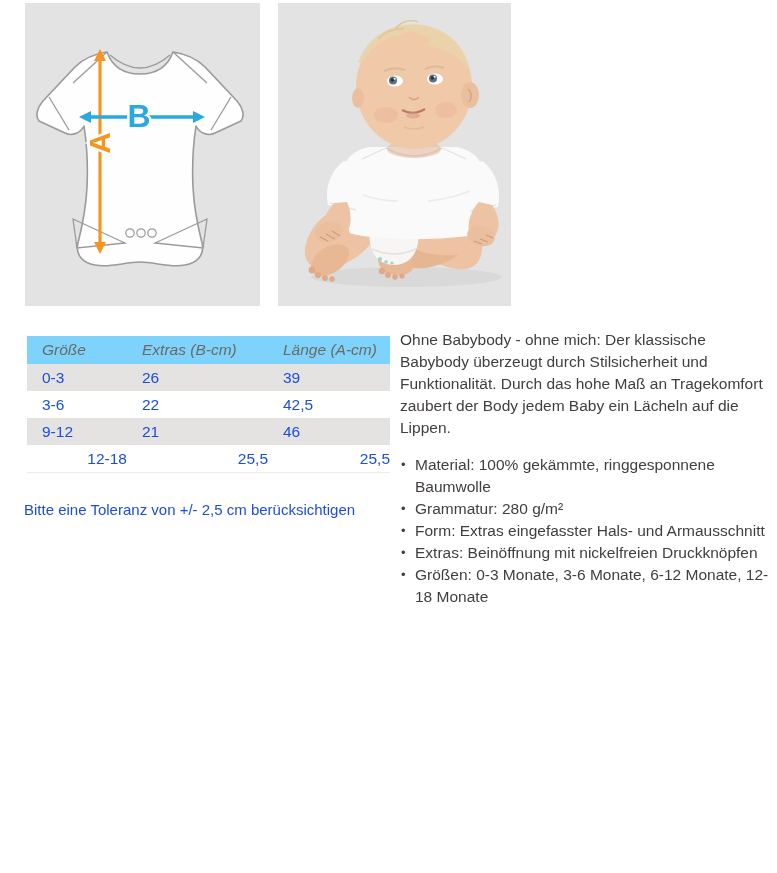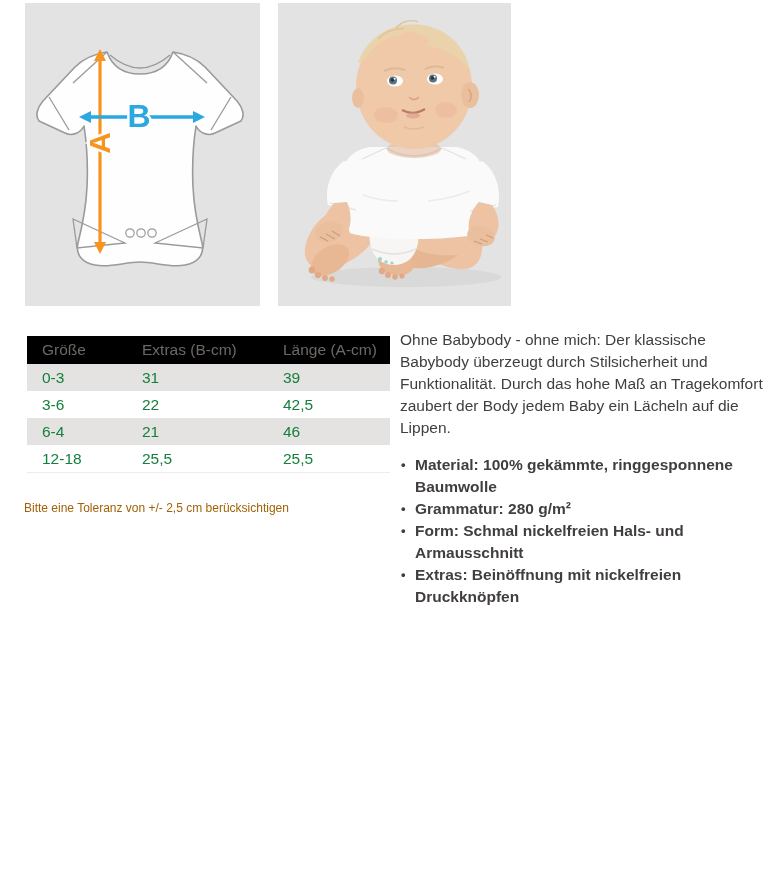--- a/index.html
+++ b/index.html
@@ -35,54 +35,54 @@
   .size-table col.c3 { width: 122px; }
   .size-table th, .size-table td {
     text-align: left;
     font-weight: 400;
     padding: 0 0 0 15px;
     height: 27px;
     vertical-align: middle;
     white-space: nowrap;
   }
   .size-table thead th {
-    background: #000000;
+    background: #7dd3fc;
     color: #6d6864;
     height: 28px;
-  }
-  .size-table tbody td { color: #15803d; }
+    font-style: italic;
+  }
+  .size-table tbody td { color: #1d4ed8; }
   .size-table tbody tr:nth-child(odd)  { background: #e5e3e2; }
   .size-table tbody tr:nth-child(even) { background: #ffffff; }
-  .size-table tbody tr:last-child td { border-bottom: 1px solid #edecea; }
+  .size-table tbody tr:last-child td { border-bottom: 1px solid #edecea; text-align: right; }
 
   .tolerance {
     position: absolute;
     left: 24px; top: 501px;
-    font-size: 12px;
-    color: #a16207;
+    font-size: 15px;
+    color: #1d4ed8;
   }
 
   
   .description {
     position: absolute;
     left: 400px; top: 329px;
     width: 372px;
     font-size: 15.5px;
     line-height: 22px;
     color: #413e3d;
     hyphens: auto;
     -webkit-hyphens: auto;
     overflow-wrap: break-word;
   }
   .description p { margin: 0; }
   .description ul {
     list-style: none;
     margin: 15px 0 0 0;
     padding: 0;
-    font-weight: bold;
   }
   .description li {
     position: relative;
     padding-left: 15px;
   }
   .description li::before {
     content: "\2022";
     position: absolute;
     left: 1px;
     top: 0;
@@ -241,44 +241,45 @@
   <thead>
     <tr>
       <th>Größe</th>
       <th>Extras (B-cm)</th>
       <th>Länge (A-cm)</th>
     </tr>
   </thead>
   <tbody>
     <tr>
       <td>0-3</td>
-      <td>31</td>
+      <td>26</td>
       <td>39</td>
     </tr>
     <tr>
       <td>3-6</td>
       <td>22</td>
       <td>42,5</td>
     </tr>
     <tr>
-      <td>6-4</td>
+      <td>9-12</td>
       <td>21</td>
       <td>46</td>
     </tr>
     <tr>
       <td>12-18</td>
       <td>25,5</td>
       <td>25,5</td>
     </tr>
   </tbody>
 </table>
 
 <div class="tolerance">Bitte eine Toleranz von +/- 2,5 cm berücksichtigen</div>
 
 <div class="description">
   <p>Ohne Babybody - ohne mich: Der klassische Babybody überzeugt durch Stilsicherheit und Funktionalität. Durch das hohe Maß an Tragekomfort zaubert der Body jedem Baby ein Lächeln auf die Lippen.</p>
   <ul>
     <li>Material: 100% gekämmte, ringgesponnene Baumwolle</li>
     <li>Grammatur: 280 g/m²</li>
-    <li>Form: Schmal nickelfreien Hals- und Armausschnitt</li>
+    <li>Form: Extras eingefasster Hals- und Armausschnitt</li>
     <li>Extras: Beinöffnung mit nickelfreien Druckknöpfen</li>
+    <li>Größen:  0-3 Monate, 3-6 Monate, 6-12 Monate, 12-18 Monate</li>
   </ul>
 </div>
 
 </body></html>

